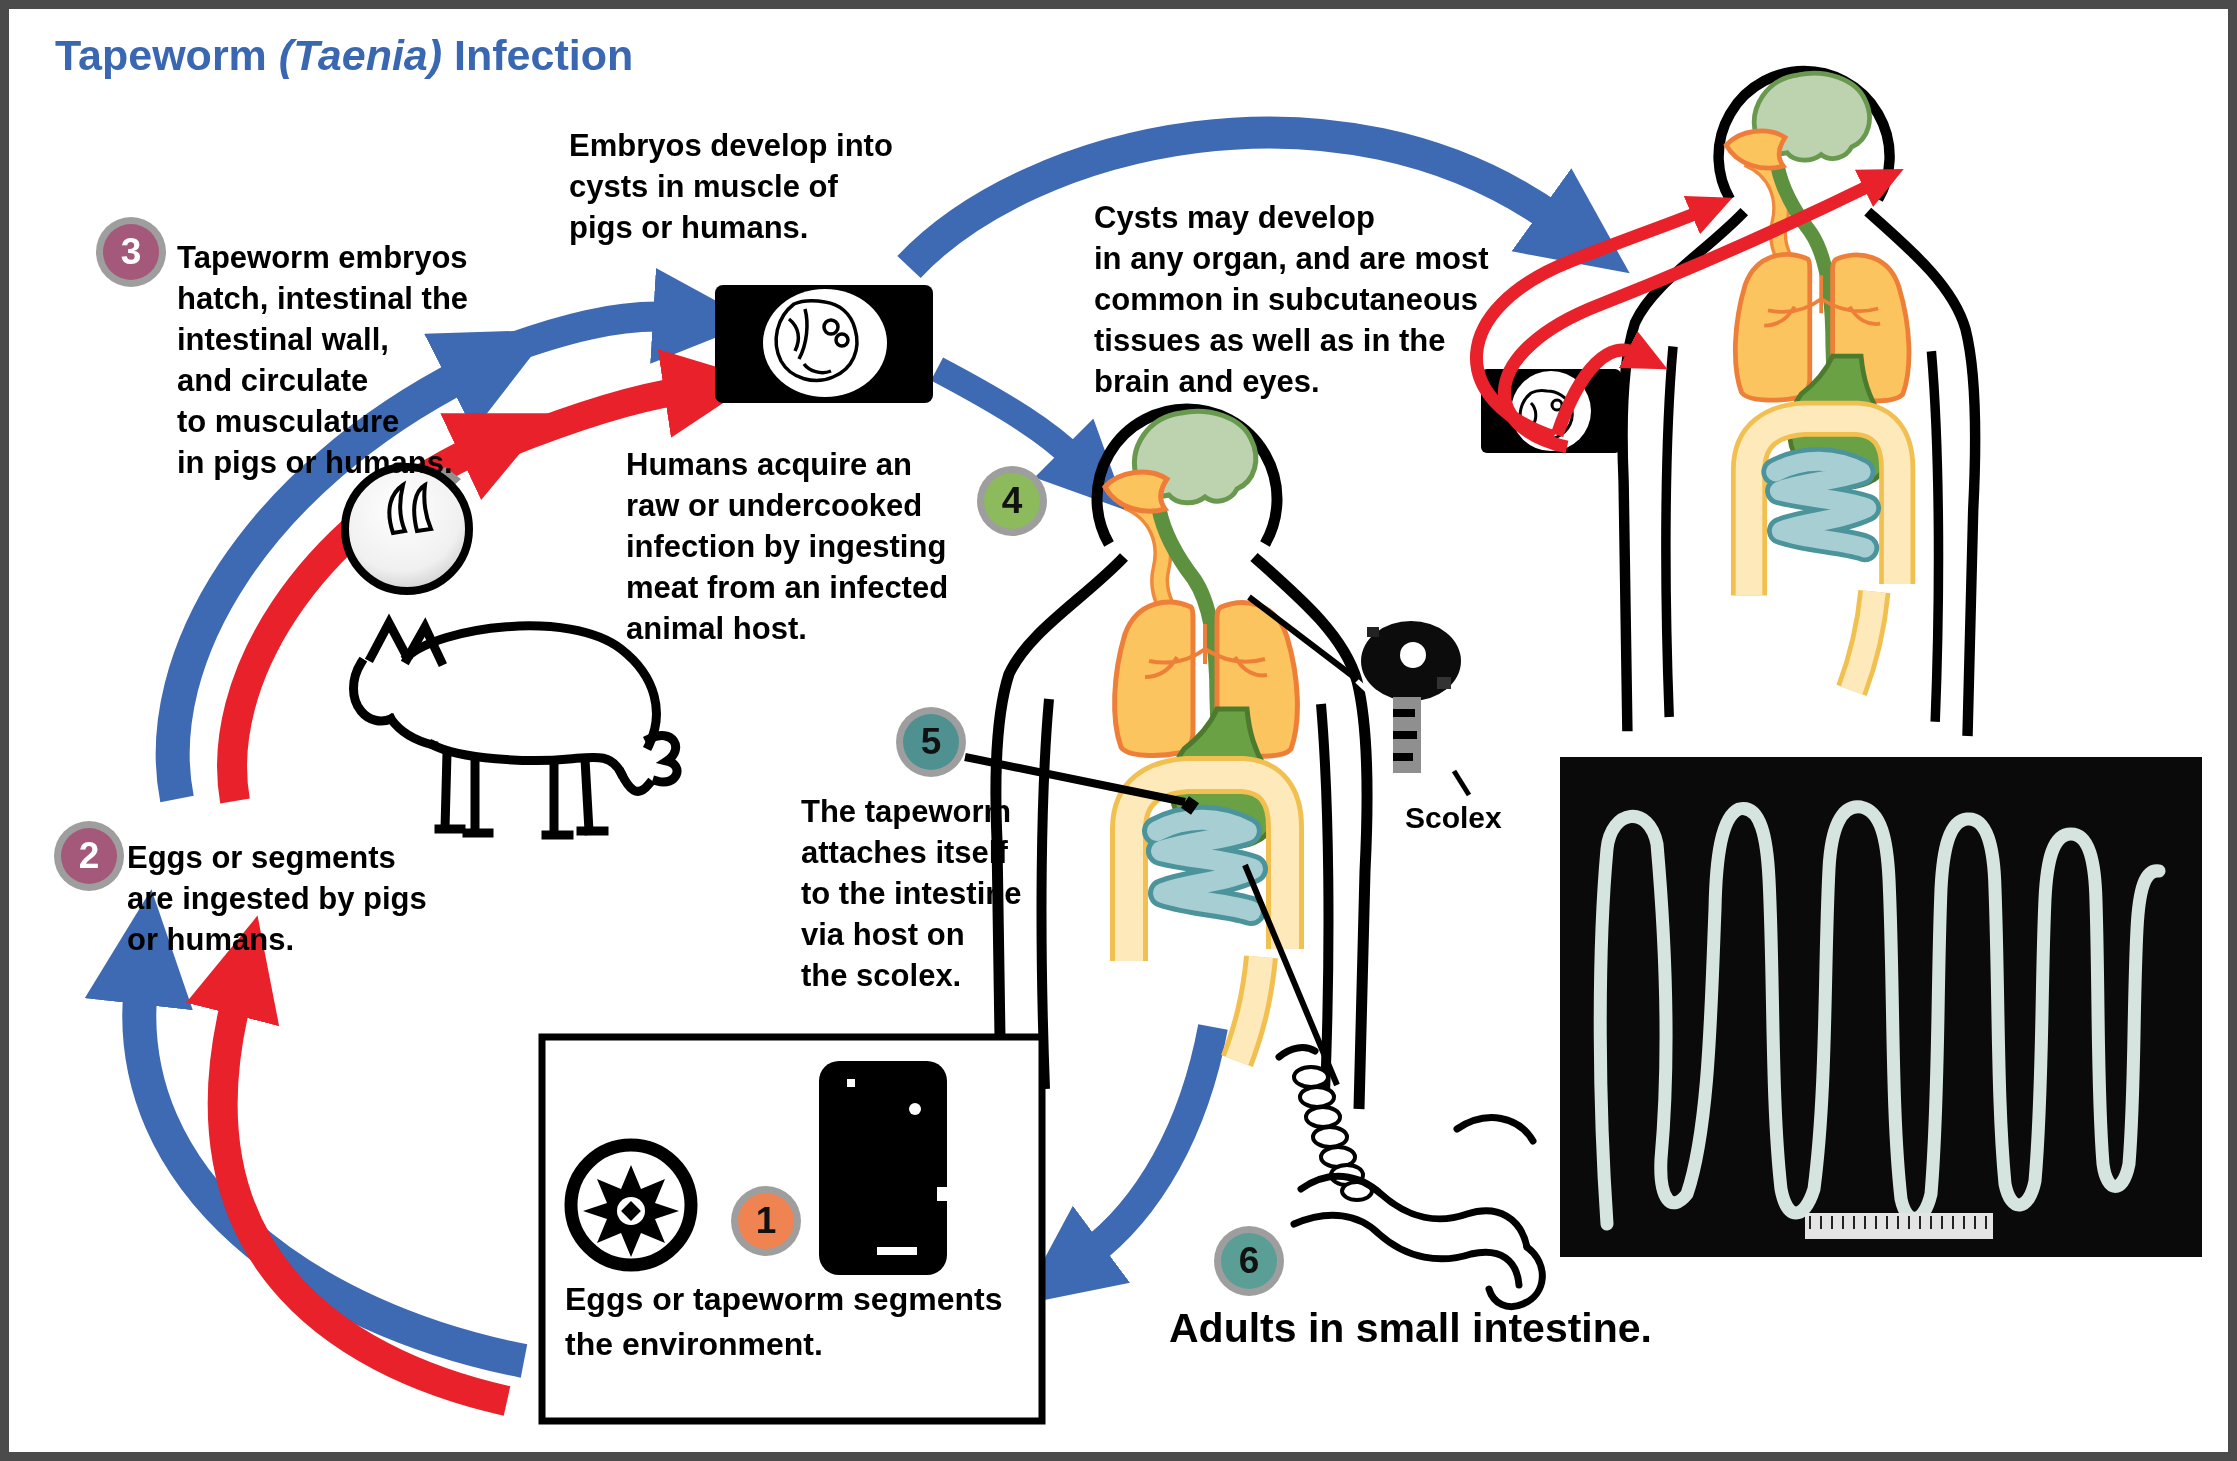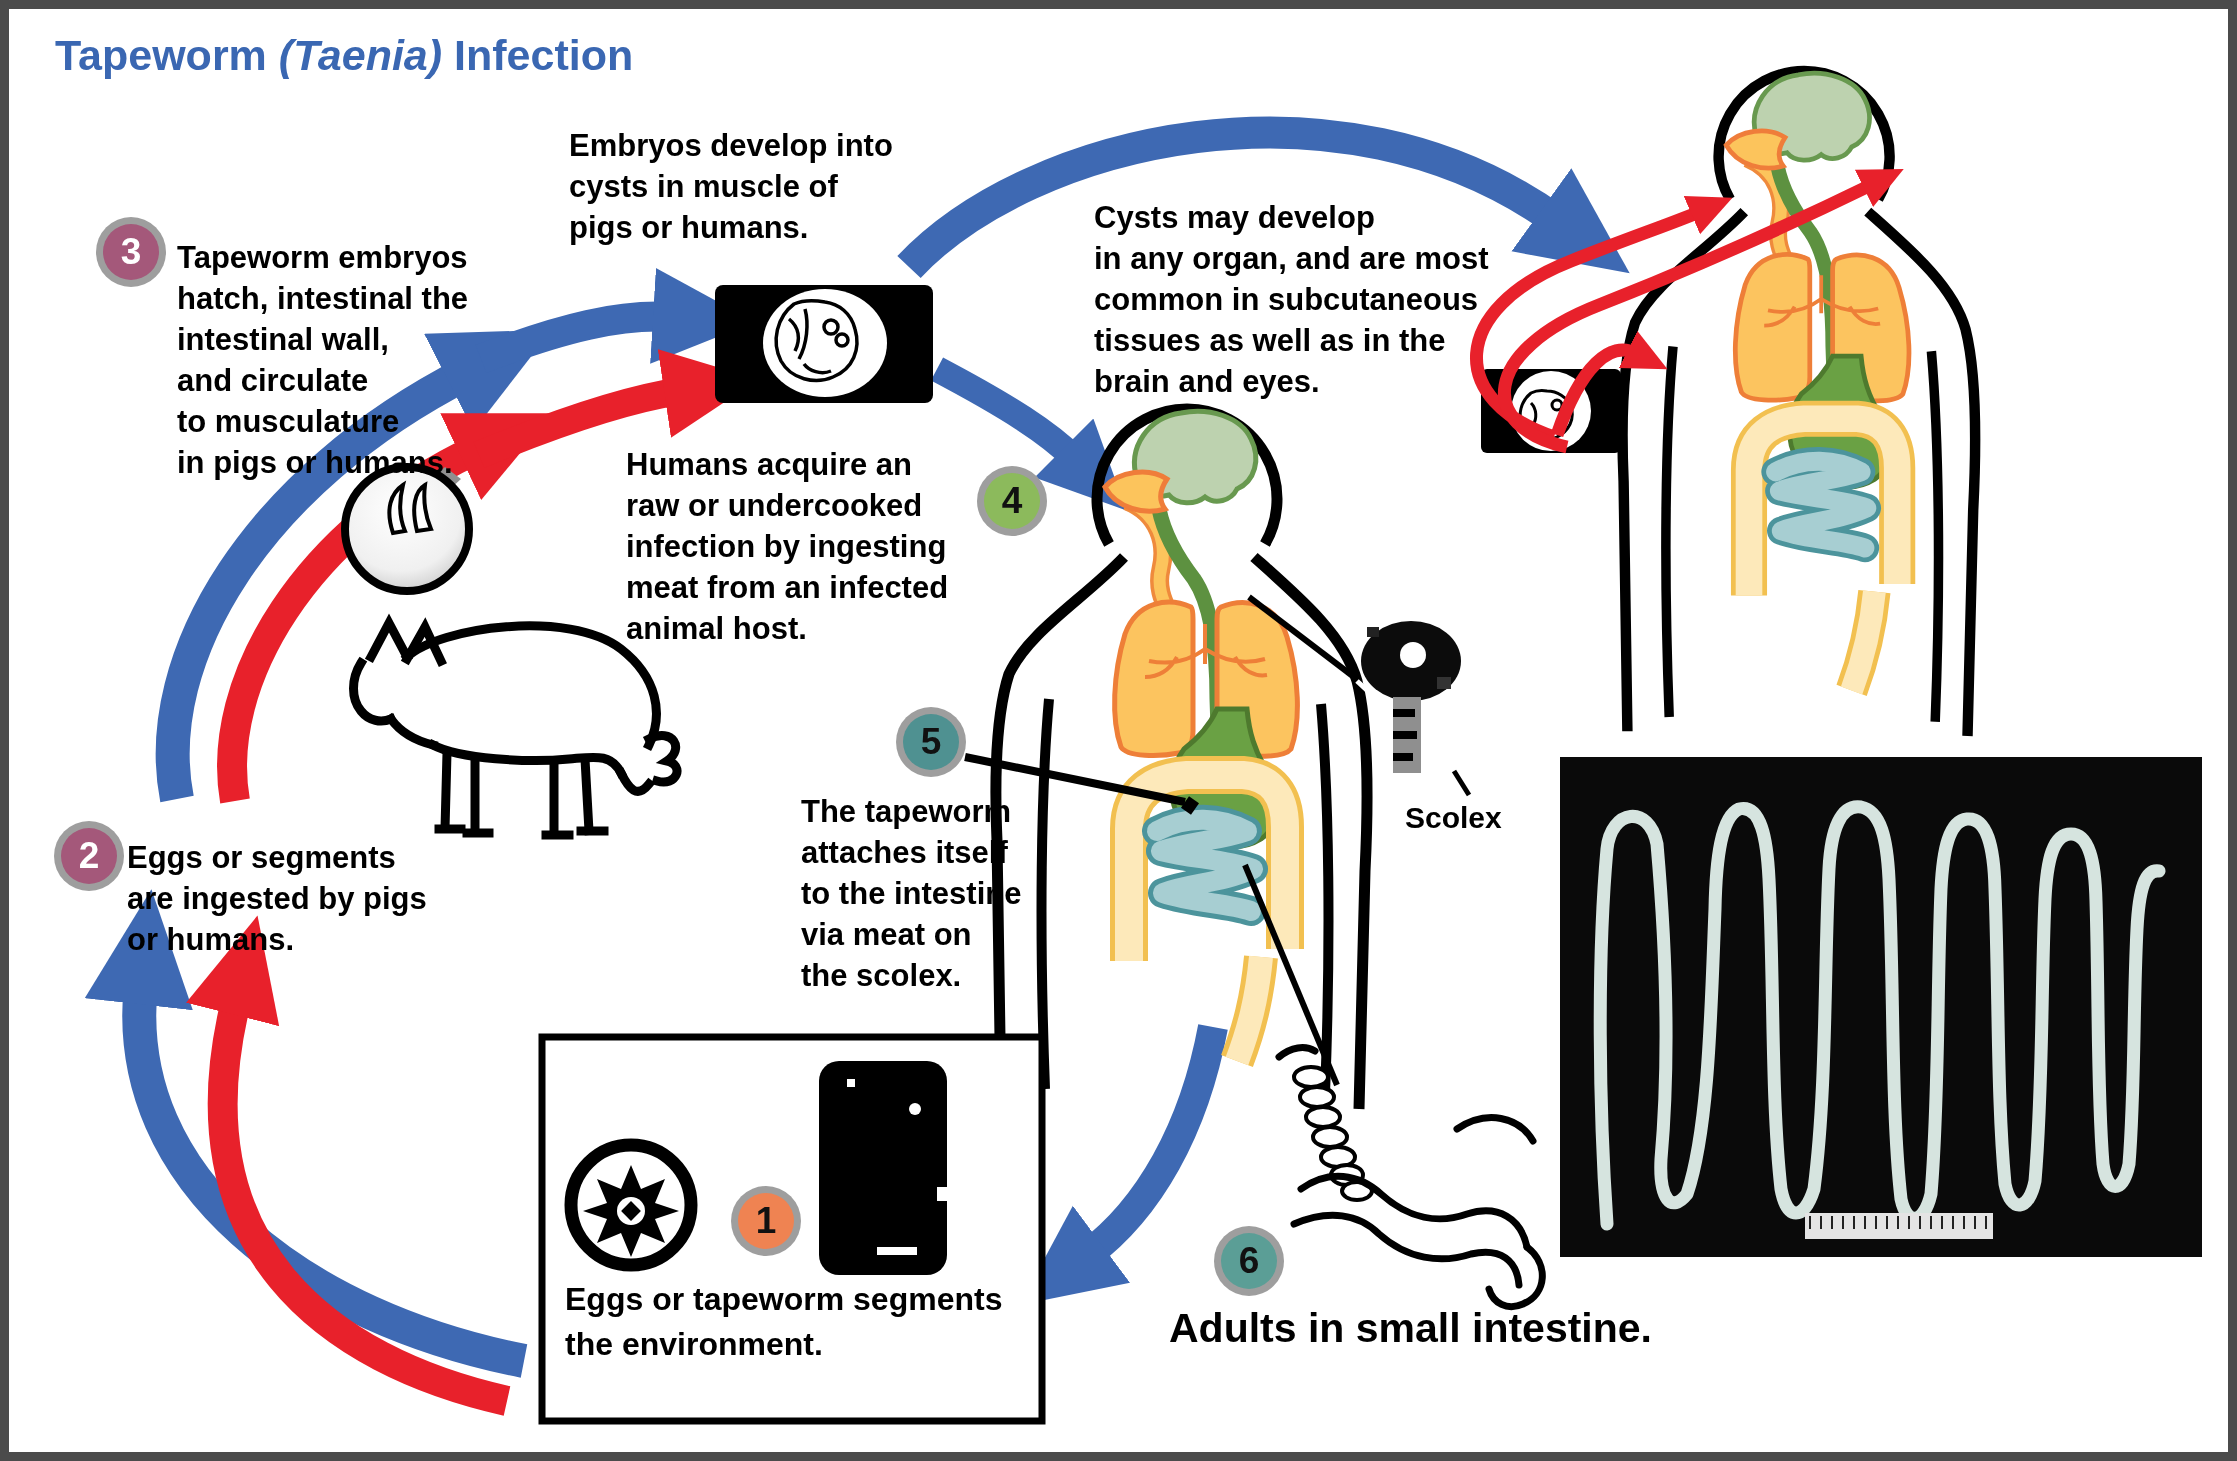--- a/index.html
+++ b/index.html
@@ -271,21 +271,21 @@
     <div>animal host.</div>
   </div>
 
   <div class="badge teal" style="left:894px;top:705px;">
     <span>5</span>
   </div>
   <div class="tblock" style="left:792px;top:782px;">
     <div>The tapeworm</div>
     <div>attaches itself</div>
     <div>to the intestine</div>
-    <div>via meat on</div>
+    <div>via host on</div>
     <div>the scolex.</div>
   </div>
 
   <div class="lbl-scolex">
     <span>Scolex</span>
   </div>
 
   <div class="badge teal2" style="left:1212px;top:1224px;">
     <span>6</span>
   </div>

